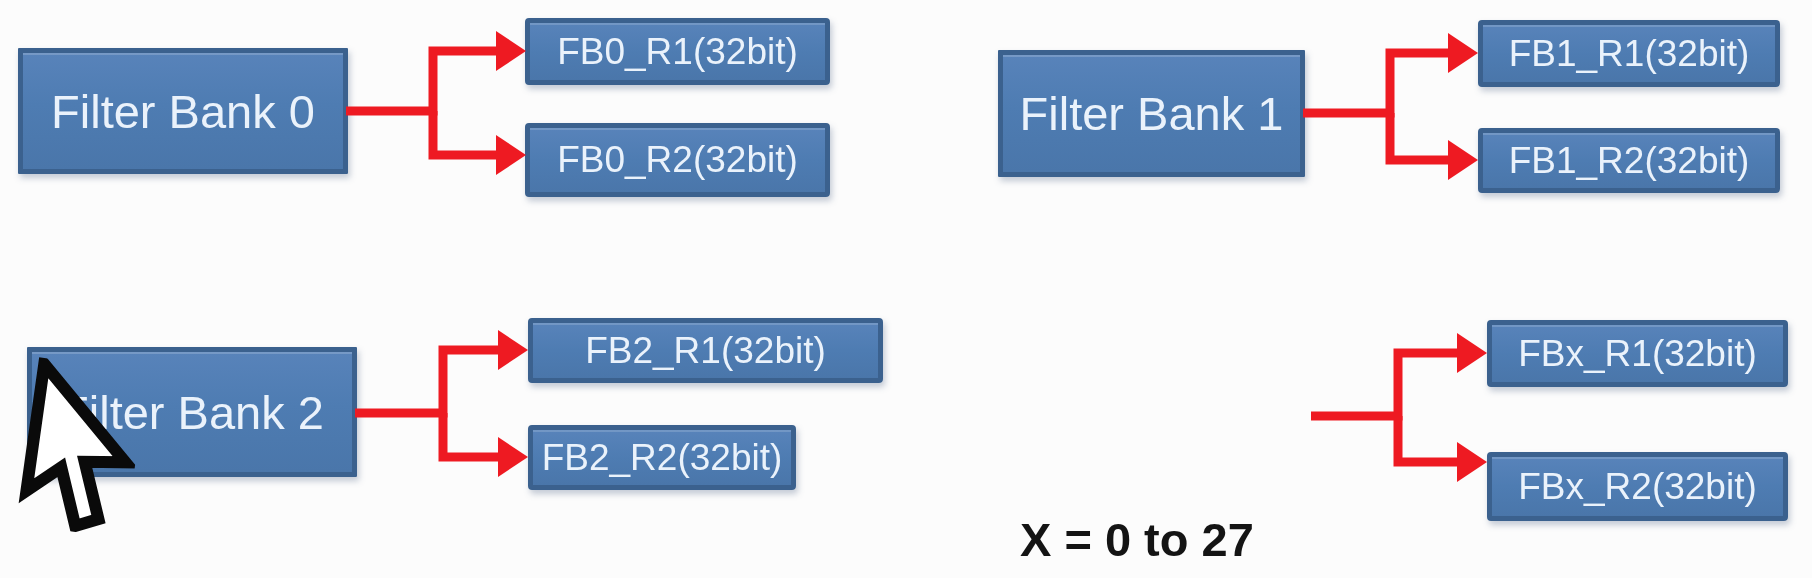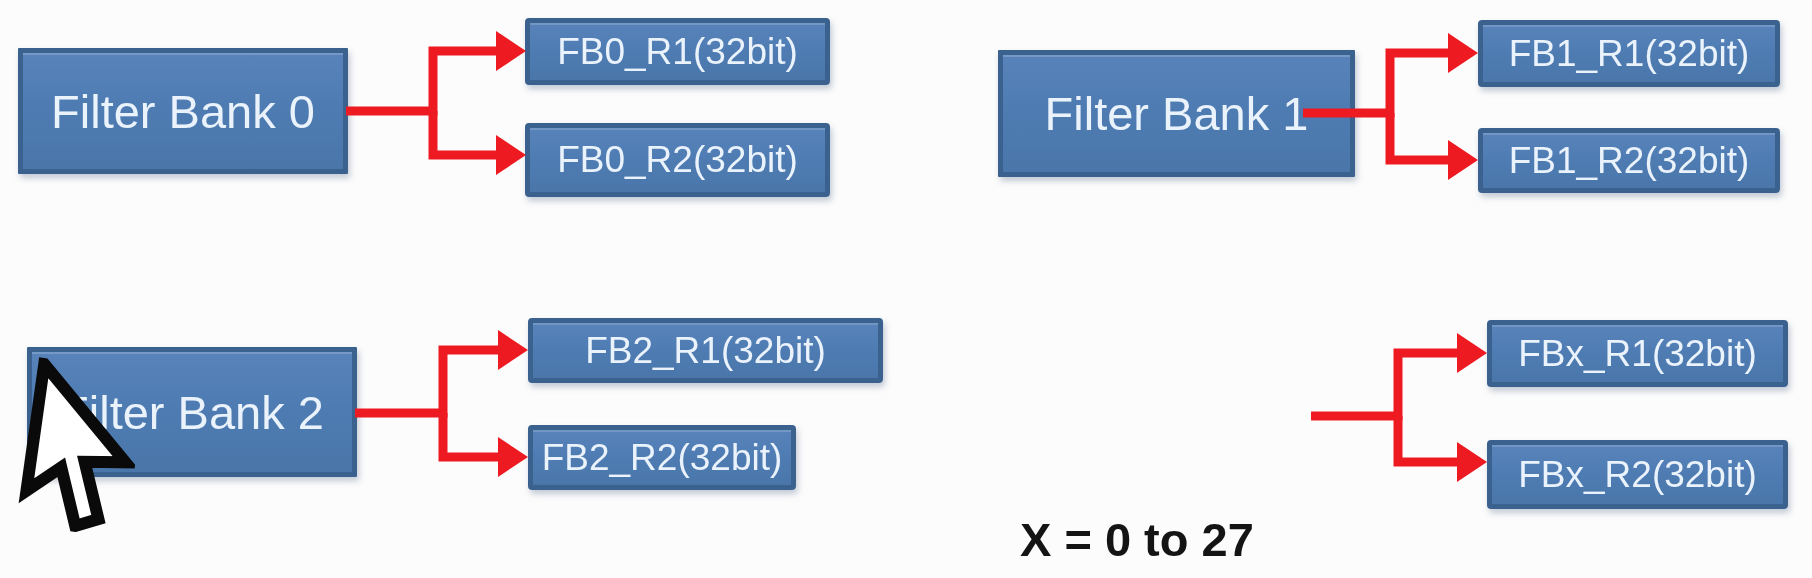--- a/index.html
+++ b/index.html
@@ -92,21 +92,21 @@
   <div class="reg-box" style="left:525px;top:123px;width:305px;height:74px">
     <span>FB0_R2(32bit)</span>
   </div>
   <svg class="connector" style="left:346px;top:8px" width="186" height="180" viewBox="0 0 186 180">
     <path d="M0,103 L87,103 L87,43 L152,43"></path>
     <polygon points="180,43 150,23 150,63"></polygon>
     <path d="M87,103 L87,147 L152,147"></path>
     <polygon points="180,147 150,127 150,167"></polygon>
   </svg>
 
-  <div class="bank-box" style="left:998px;top:50px;width:357px;height:127px">
+  <div class="bank-box" style="left:998px;top:50px;width:307px;height:127px">
     <span>Filter Bank 1</span>
   </div>
   <div class="reg-box" style="left:1478px;top:20px;width:302px;height:67px">
     <span>FB1_R1(32bit)</span>
   </div>
   <div class="reg-box" style="left:1478px;top:128px;width:302px;height:65px">
     <span>FB1_R2(32bit)</span>
   </div>
   <svg class="connector" style="left:1303px;top:12px" width="184" height="180" viewBox="0 0 184 180">
     <path d="M0,101 L87,101 L87,41 L147,41"></path>
@@ -127,21 +127,21 @@
   <svg class="connector" style="left:355px;top:312px" width="178" height="178" viewBox="0 0 178 178">
     <path d="M0,101 L88,101 L88,38 L145,38"></path>
     <polygon points="173,38 143,18 143,58"></polygon>
     <path d="M88,101 L88,145 L145,145"></path>
     <polygon points="173,145 143,125 143,165"></polygon>
   </svg>
 
   <div class="reg-box" style="left:1487px;top:320px;width:301px;height:67px">
     <span>FBx_R1(32bit)</span>
   </div>
-  <div class="reg-box" style="left:1487px;top:440px;width:301px;height:69px">
+  <div class="reg-box" style="left:1487px;top:452px;width:301px;height:69px">
     <span>FBx_R2(32bit)</span>
   </div>
   <svg class="connector" style="left:1311px;top:315px" width="181" height="180" viewBox="0 0 181 180">
     <path d="M0,101 L87,101 L87,38 L148,38"></path>
     <polygon points="176,38 146,18 146,58"></polygon>
     <path d="M87,101 L87,147 L148,147"></path>
     <polygon points="176,147 146,127 146,167"></polygon>
   </svg>
 
   <div class="caption" style="left:1020px;top:512px">X = 0 to 27</div>

